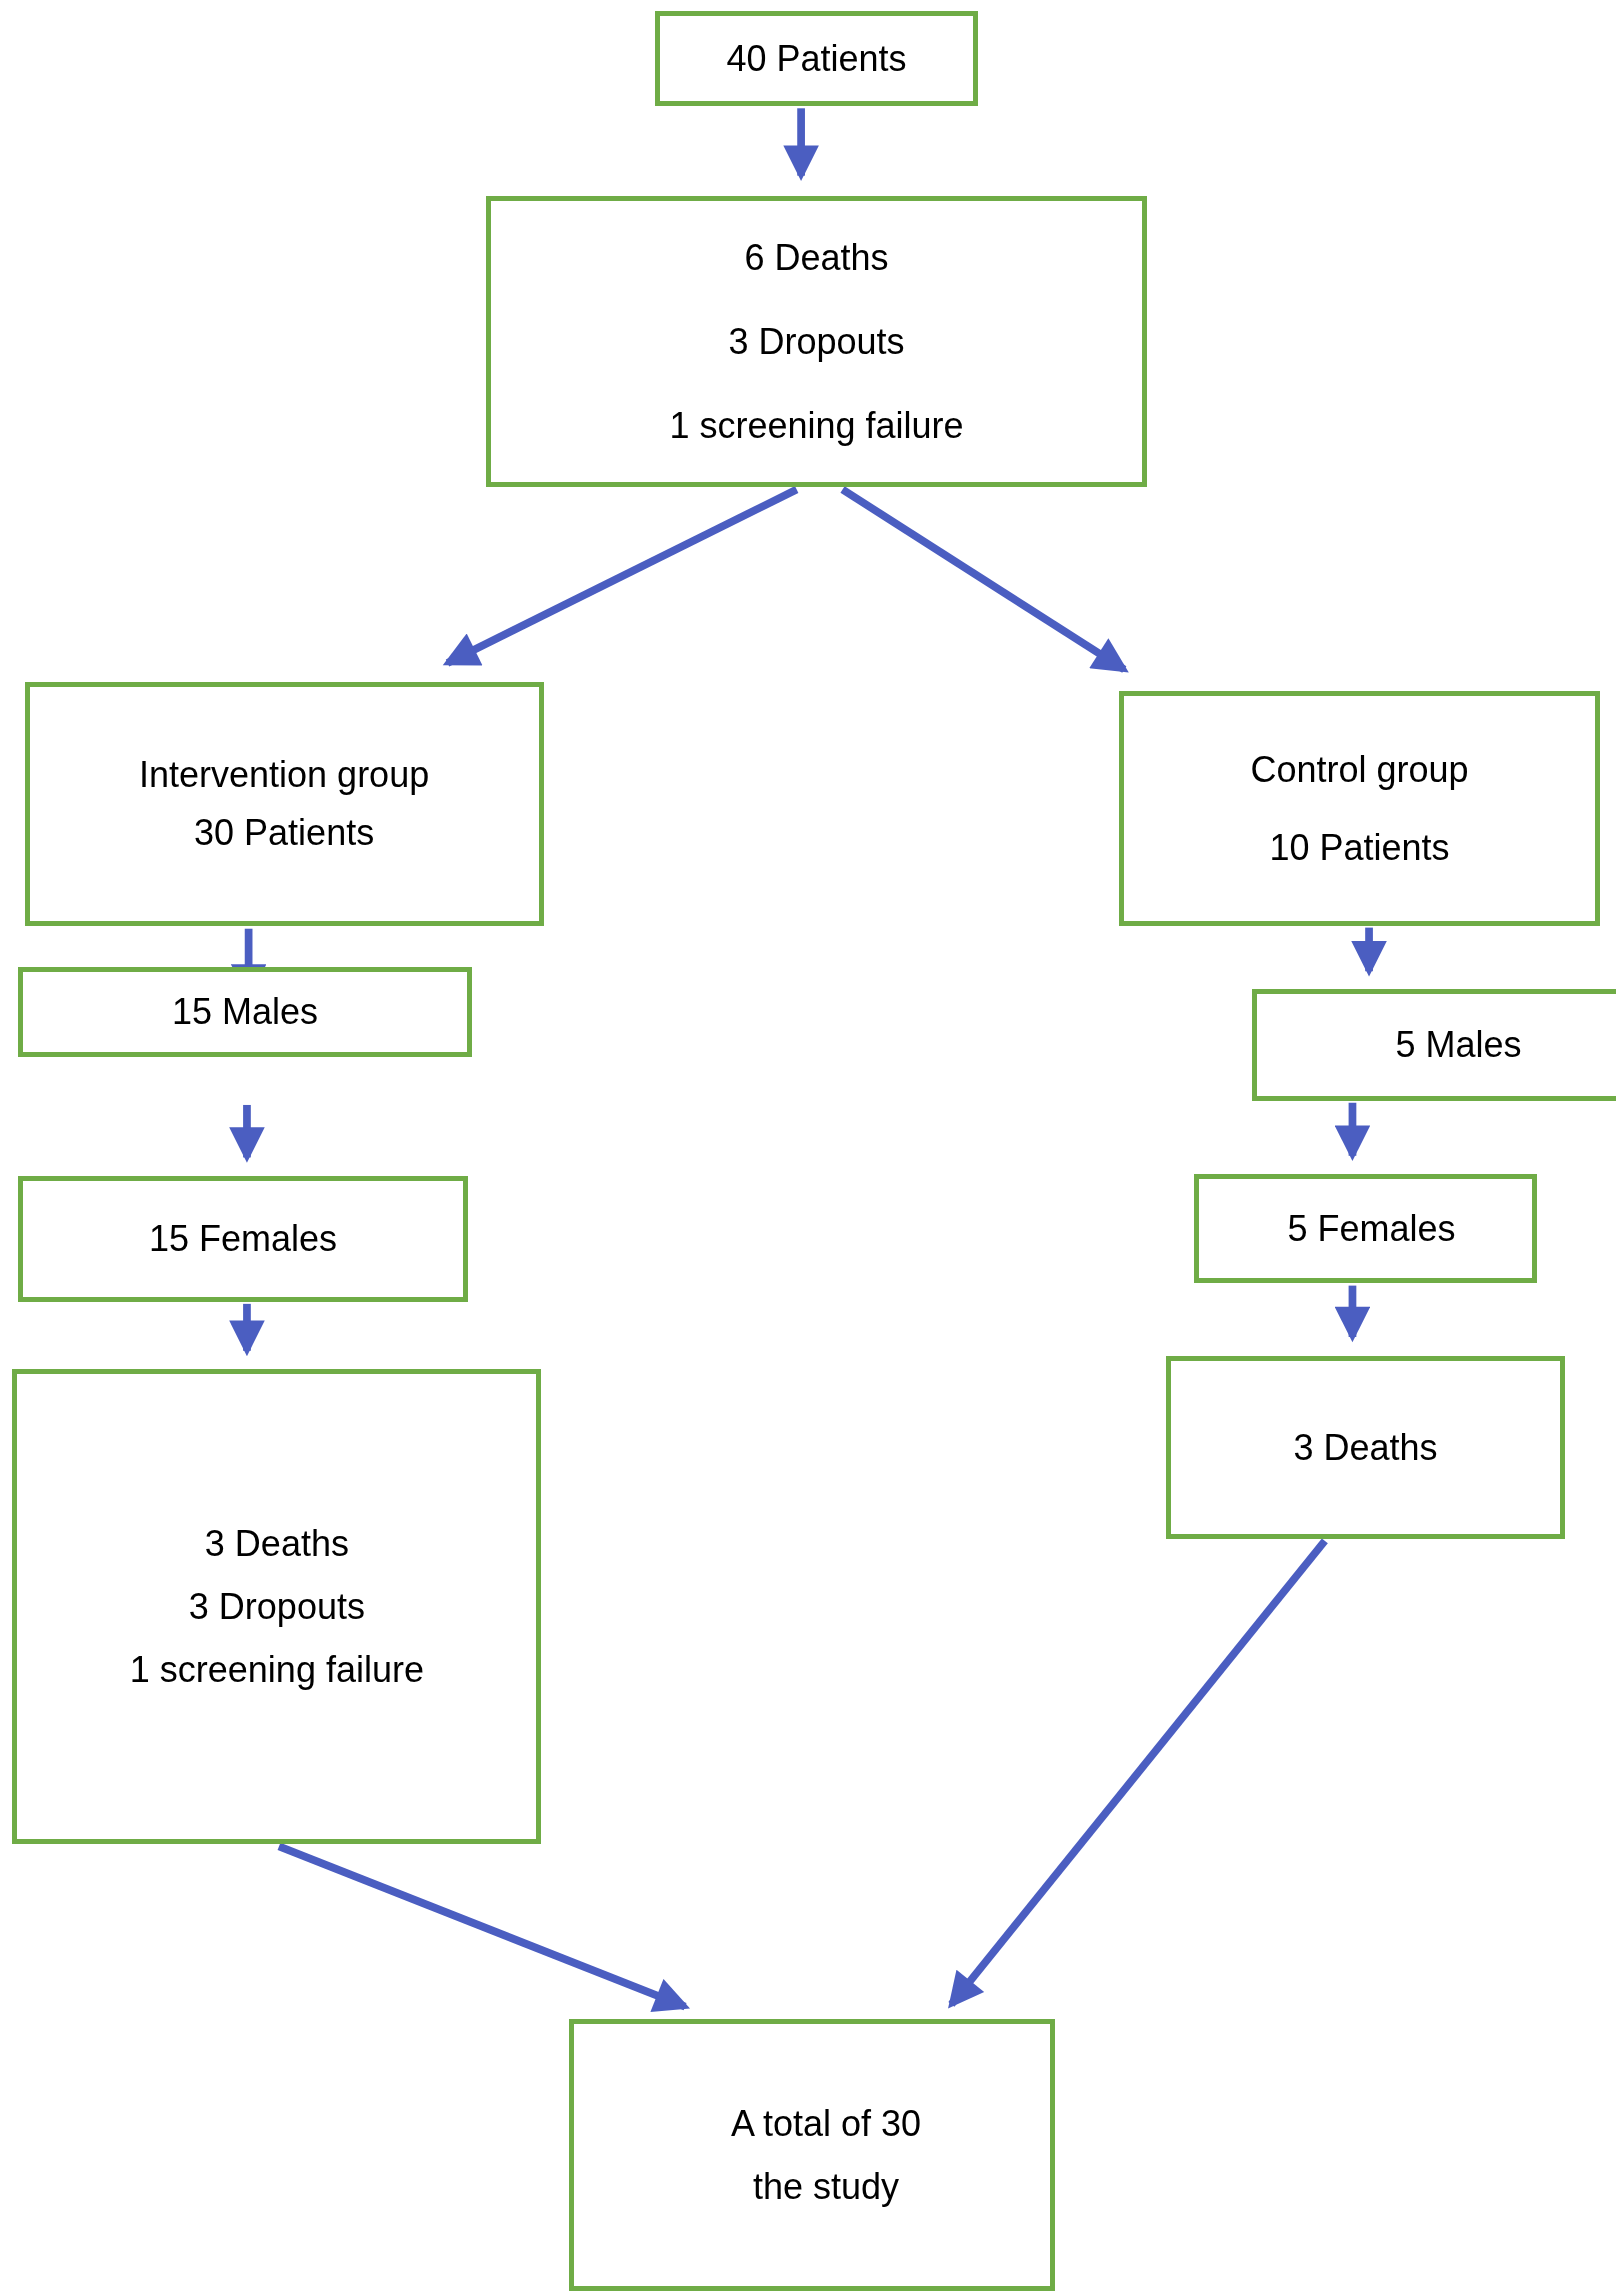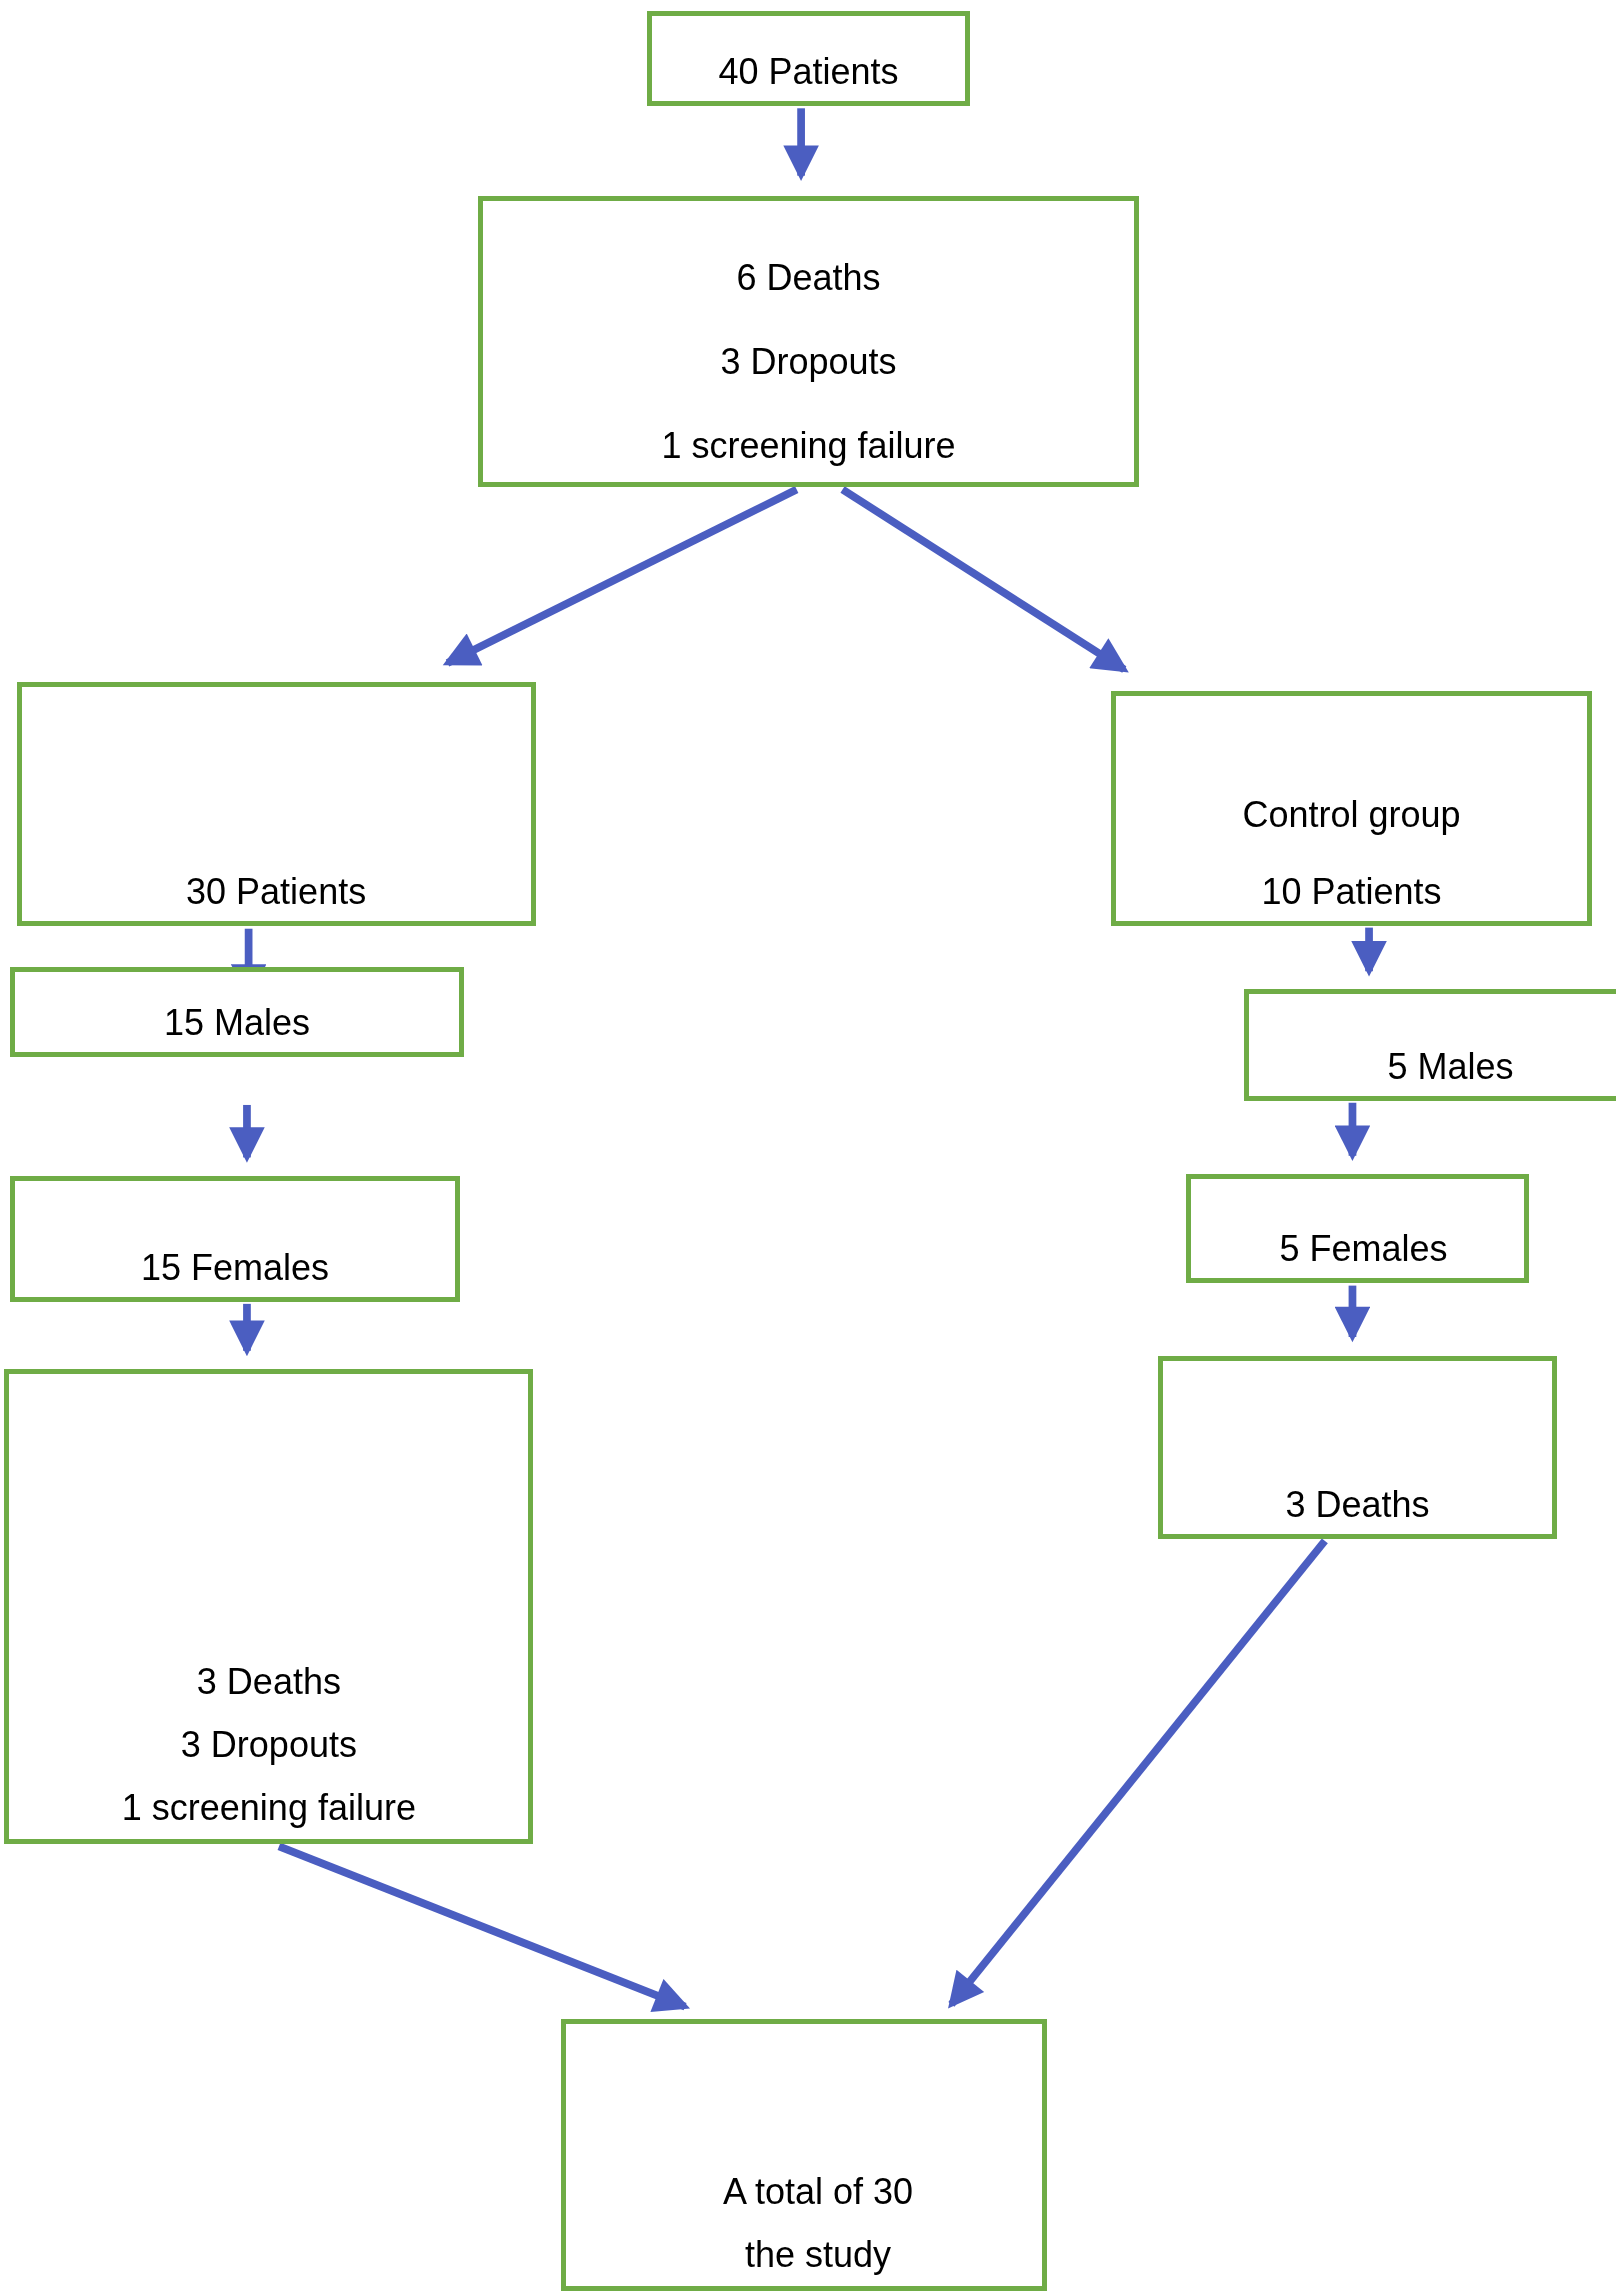--- a/index.html
+++ b/index.html
@@ -18,26 +18,27 @@
     overflow: hidden;
   }
   .node {
     position: absolute;
     box-sizing: border-box;
     background: #ffffff;
     border: 5.5px solid #6FAC46;
     display: flex;
     flex-direction: column;
     align-items: center;
-    justify-content: flex-end;
+    justify-content: center;
     text-align: center;
     color: #000000;
     font-size: 36px;
     line-height: 1.6;
     z-index: 2;
+    margin-left: 8px;
   }
   .node span { display: block; white-space: nowrap; }
   .lh-loose { line-height: 2.0; }
   .lh-mid   { line-height: 1.75; }
   .lh-tight { line-height: 1.6; }
 
   
   #node-total         { left: 647px; top: 11px;   width: 323px;  height: 95px; }
   #node-exclusions    { left: 478px;  top: 196px;  width: 661px; height: 291px; gap: 12px; }
   #node-intervention  { left: 16.6px;   top: 682px; width: 519px;  height: 244px; }
@@ -91,20 +92,21 @@
     <span>40 Patients</span>
   </div>
 
   <div class="node lh-loose" id="node-exclusions">
     <span>6 Deaths</span>
     <span>3 Dropouts</span>
     <span>1 screening failure</span>
   </div>
 
   <div class="node lh-tight" id="node-intervention">
+    <span>Intervention group</span>
     <span>30 Patients</span>
   </div>
 
   <div class="node lh-tight" id="node-control">
     <span>Control group</span>
     <span>10 Patients</span>
   </div>
 
   <div class="node lh-tight" id="node-males15">
     <span>15 Males</span>

